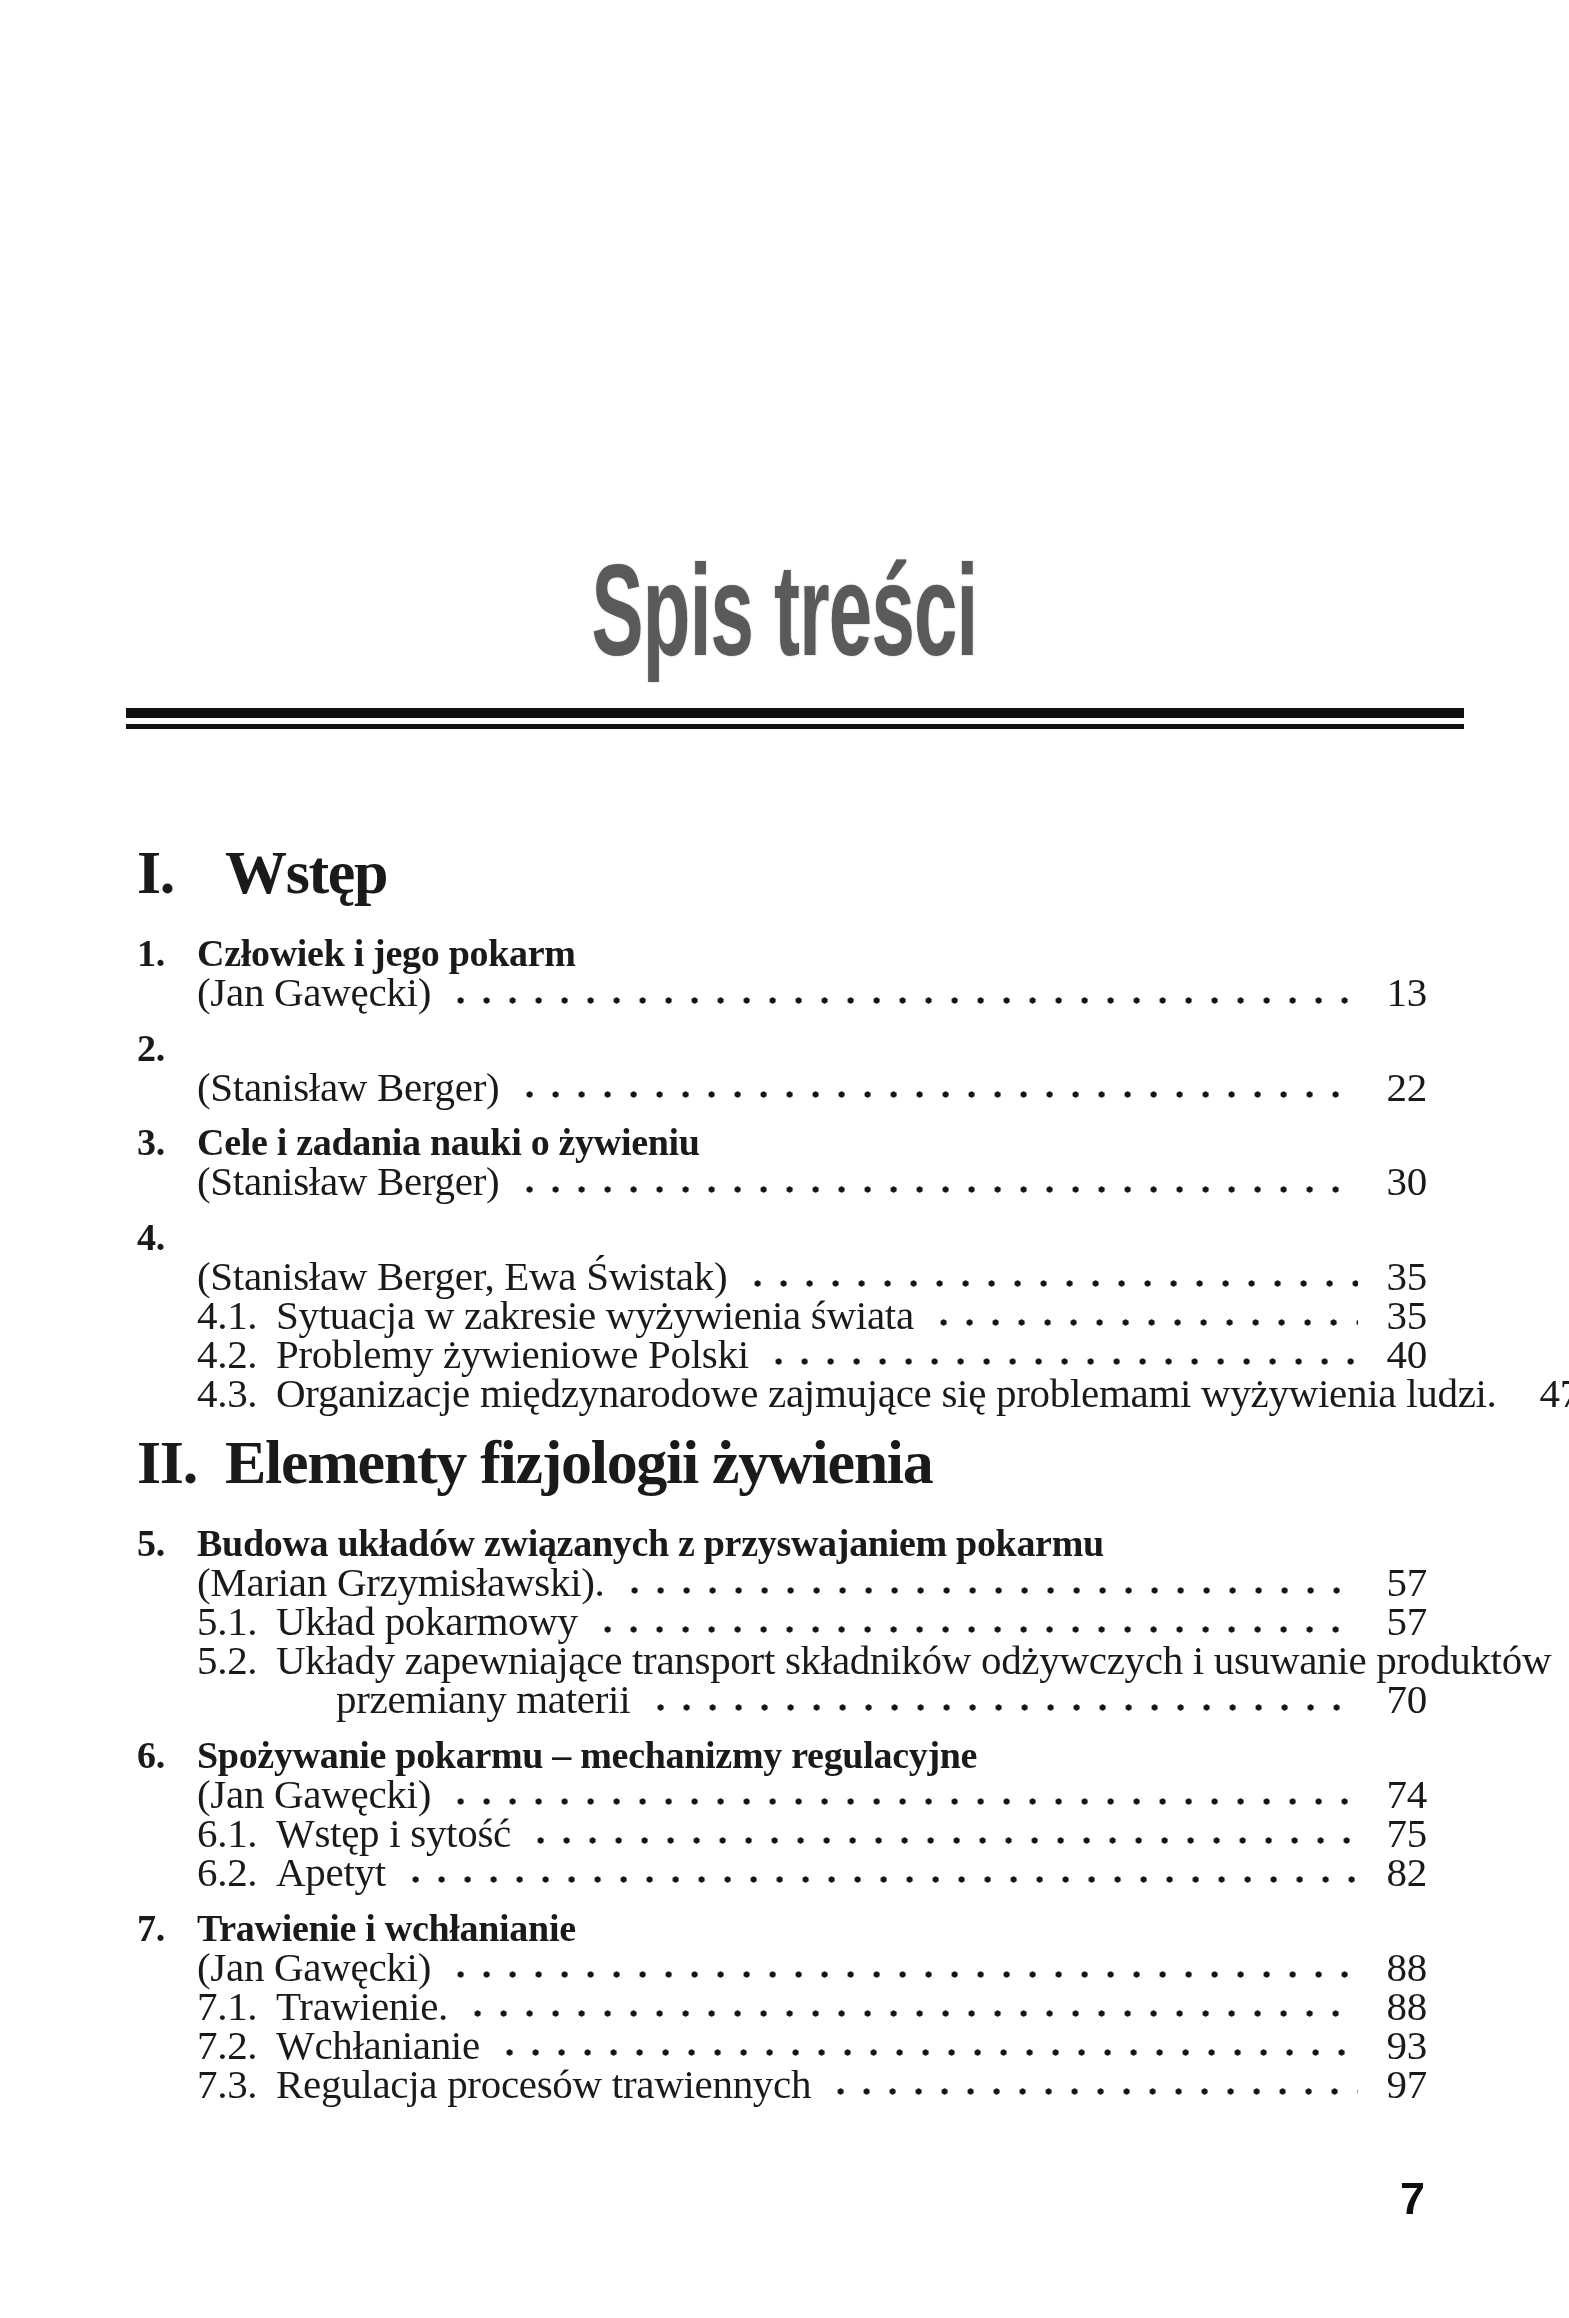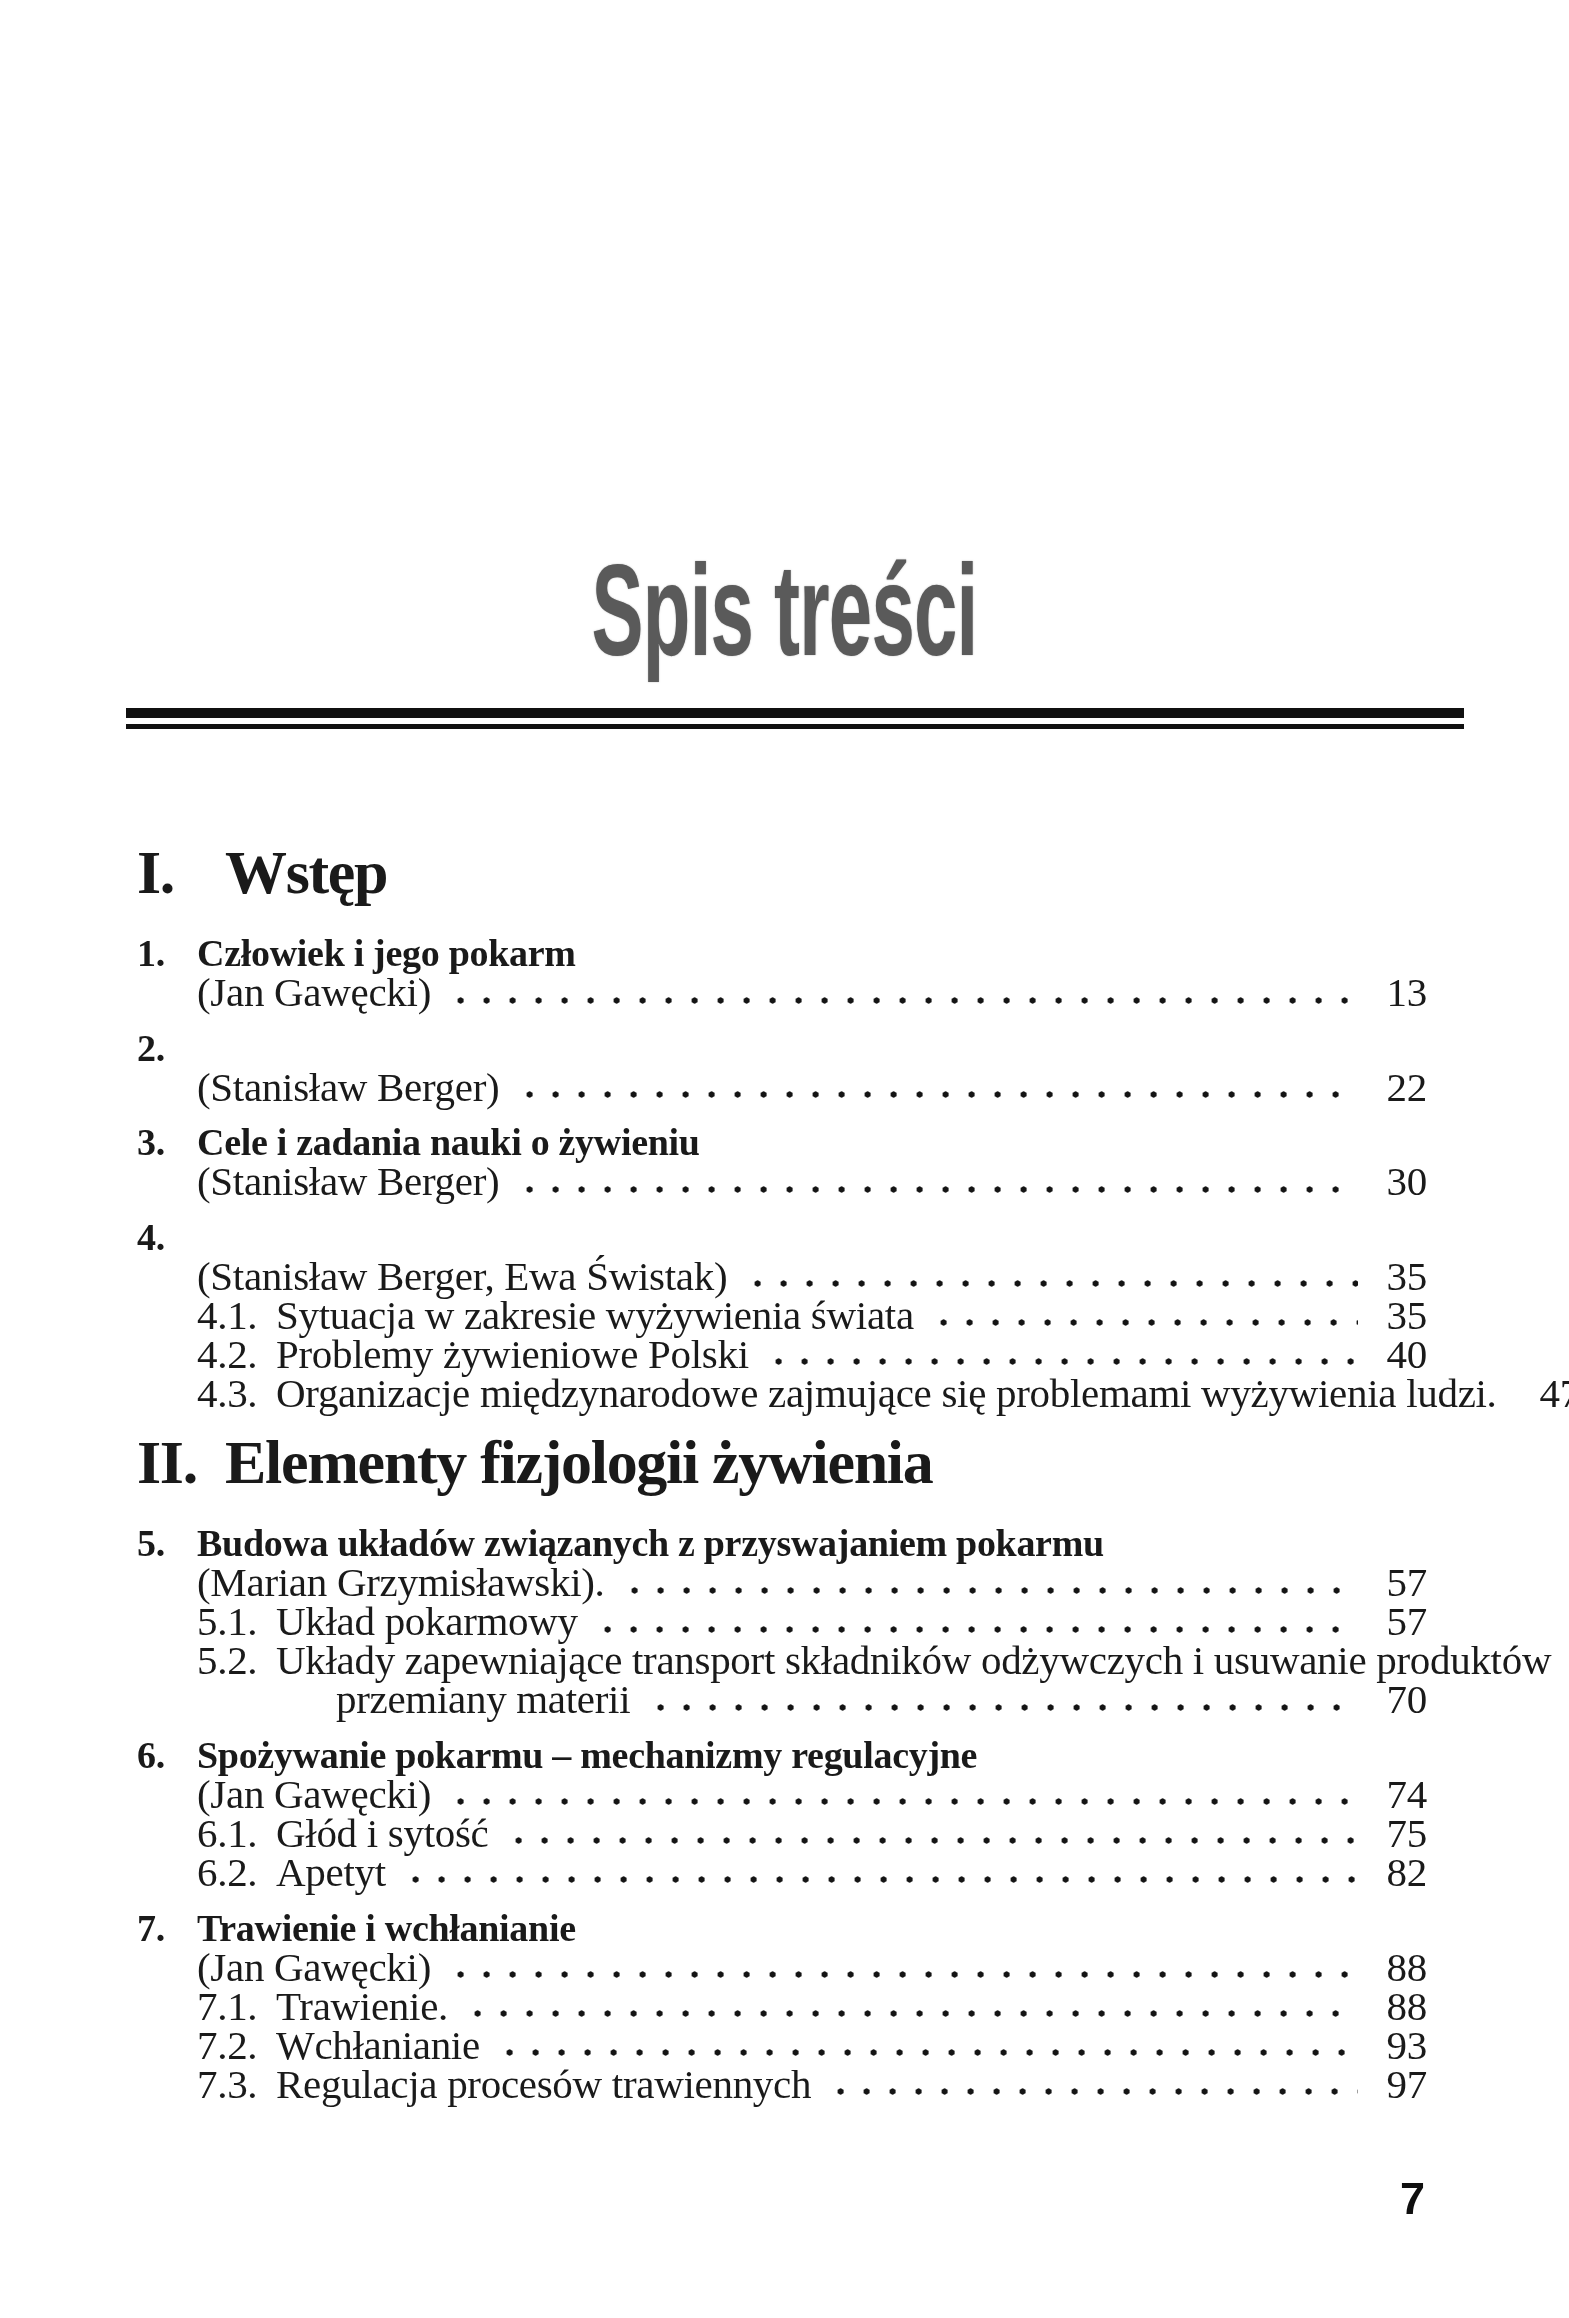--- a/index.html
+++ b/index.html
@@ -171,21 +171,21 @@
           <span class="num-col">6.</span>
           <span class="txt">Spożywanie pokarmu – mechanizmy regulacyjne</span>
         </div>
         <div class="row author-row">
           <span class="txt">(Jan Gawęcki)</span>
           <div class="leader"></div>
           <div class="page-col">74</div>
         </div>
         <div class="row sub-row">
           <span class="sub-num">6.1.</span>
-          <span class="txt">Głód i sytość</span>
+          <span class="txt">Wstęp i sytość</span>
           <div class="leader"></div>
           <div class="page-col">75</div>
         </div>
         <div class="row sub-row">
           <span class="sub-num">6.2.</span>
           <span class="txt">Apetyt</span>
           <div class="leader"></div>
           <div class="page-col">82</div>
         </div>
       </div>

